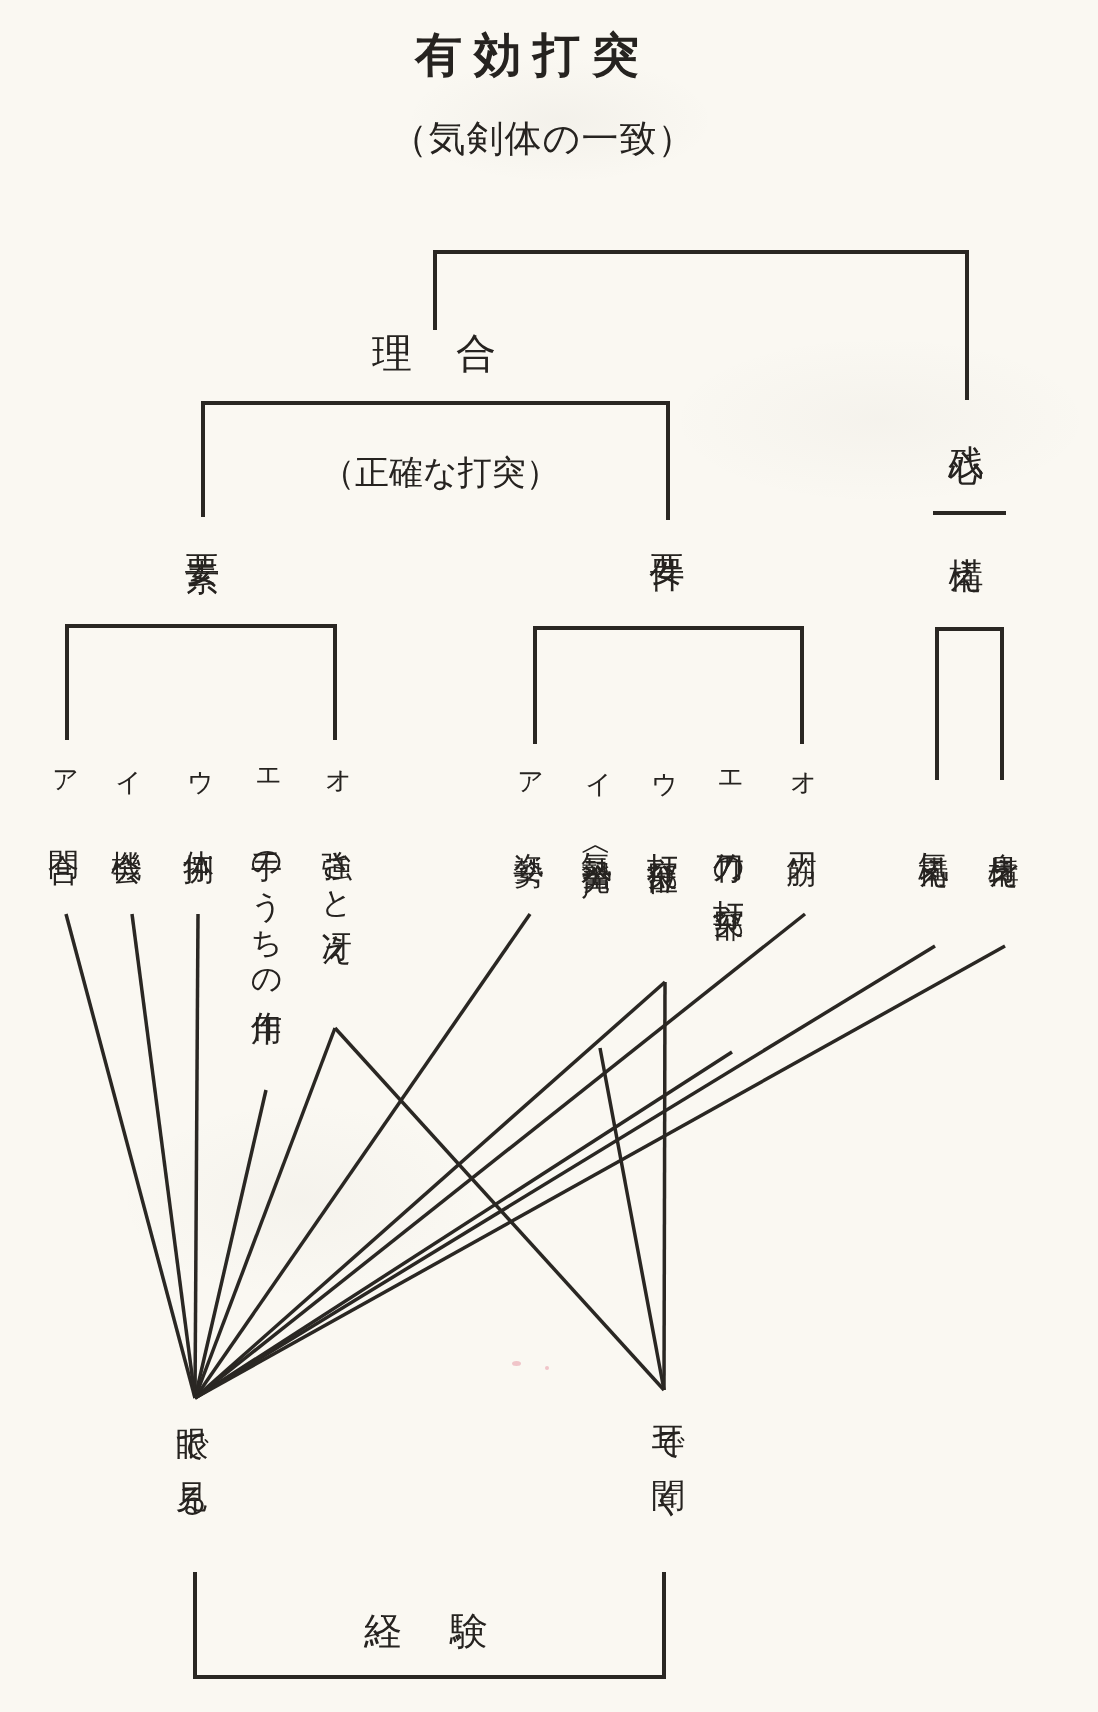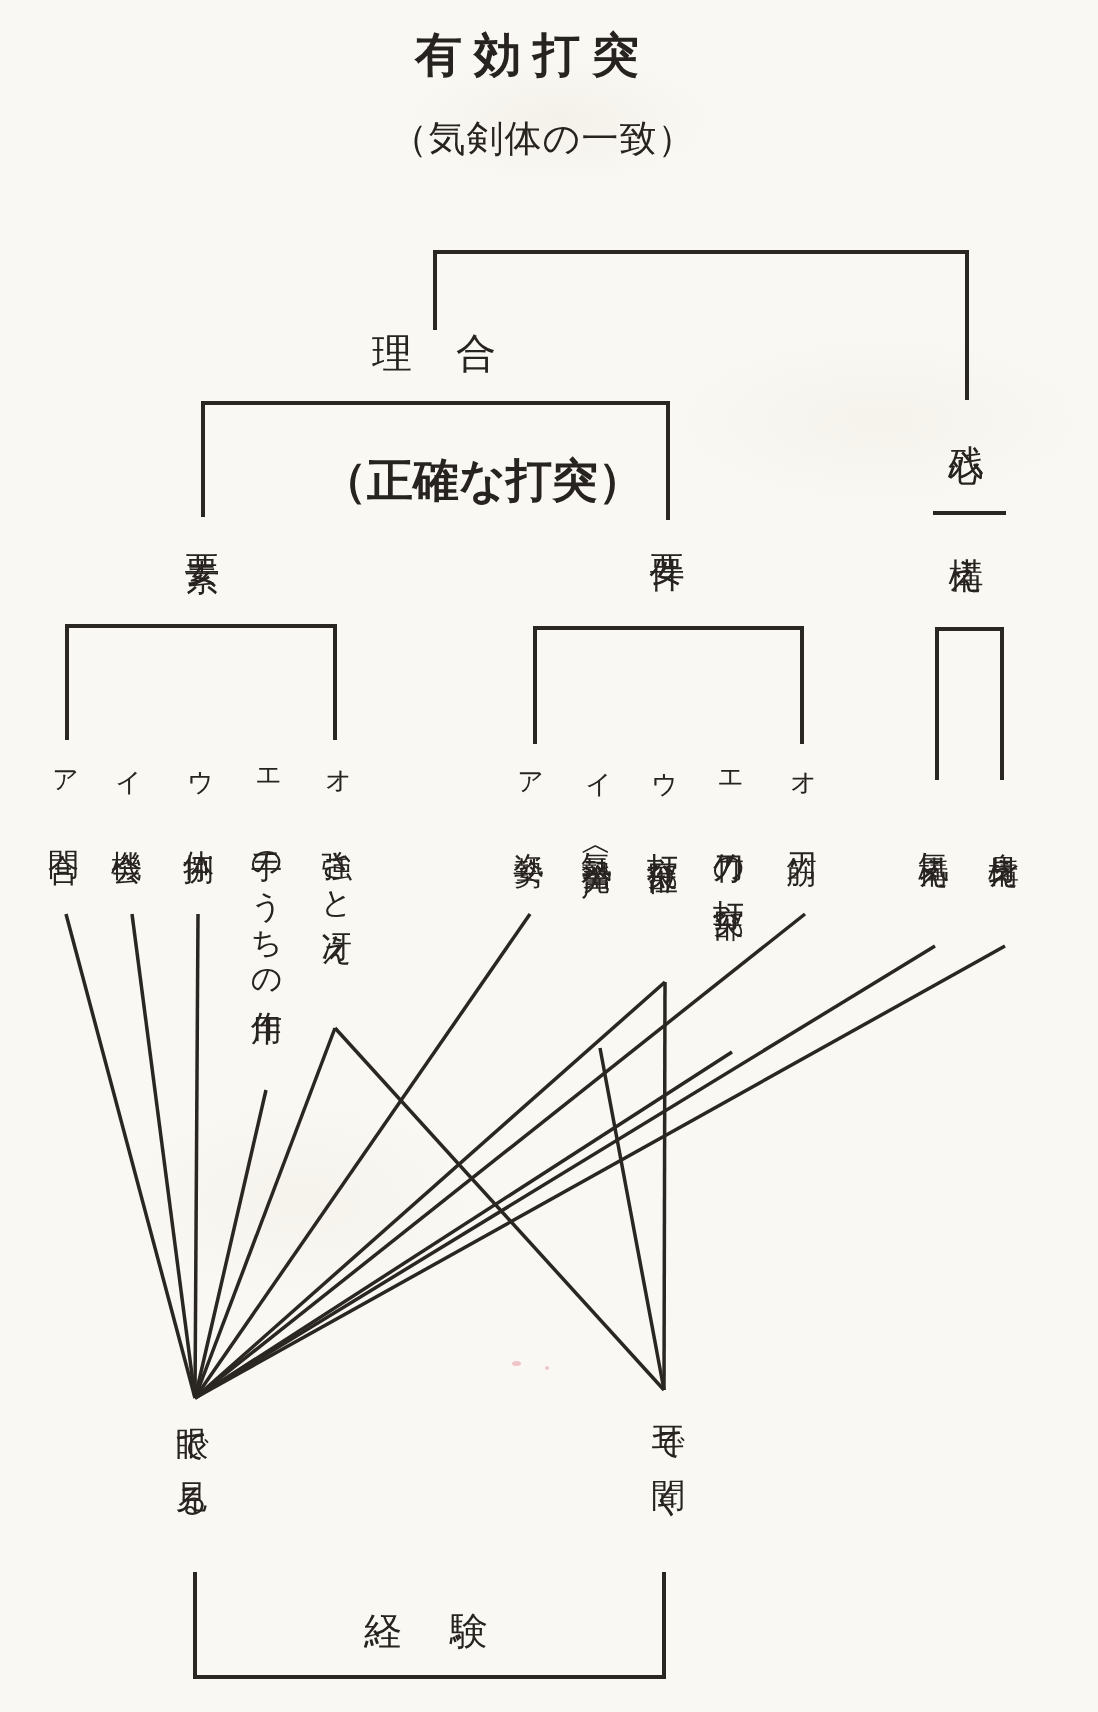--- a/index.html
+++ b/index.html
@@ -23,21 +23,21 @@
     font-size:47px;letter-spacing:12px;transform:translateX(-16px);
     white-space:nowrap;
   }
   .subtitle{
     position:absolute;top:114px;left:0;width:1098px;text-align:center;
     font-size:37px;letter-spacing:1px;transform:translateX(-6px);
     white-space:nowrap;
   }
   .h-label{position:absolute;white-space:nowrap;}
   .riai{left:372px;top:326px;font-size:40px;letter-spacing:44px;}
-  .riai-note{left:321px;top:450px;font-size:46px;letter-spacing:0px;font-weight:bold;}
+  .riai-note{left:321px;top:450px;font-size:34px;letter-spacing:0px;}
   .keiken{left:364px;top:1606px;font-size:38px;letter-spacing:48px;text-align:right;}
   .v{
     position:absolute;writing-mode:vertical-rl;text-orientation:mixed;
     white-space:nowrap;letter-spacing:4px;line-height:1;
   }
   .lab36{font-size:35px;}
   .kana{font-size:26px;letter-spacing:0;}
   .item{font-size:31px;}
   .sense{font-size:33px;letter-spacing:8px;}
   svg.lines{position:absolute;left:0;top:0;pointer-events:none;}

